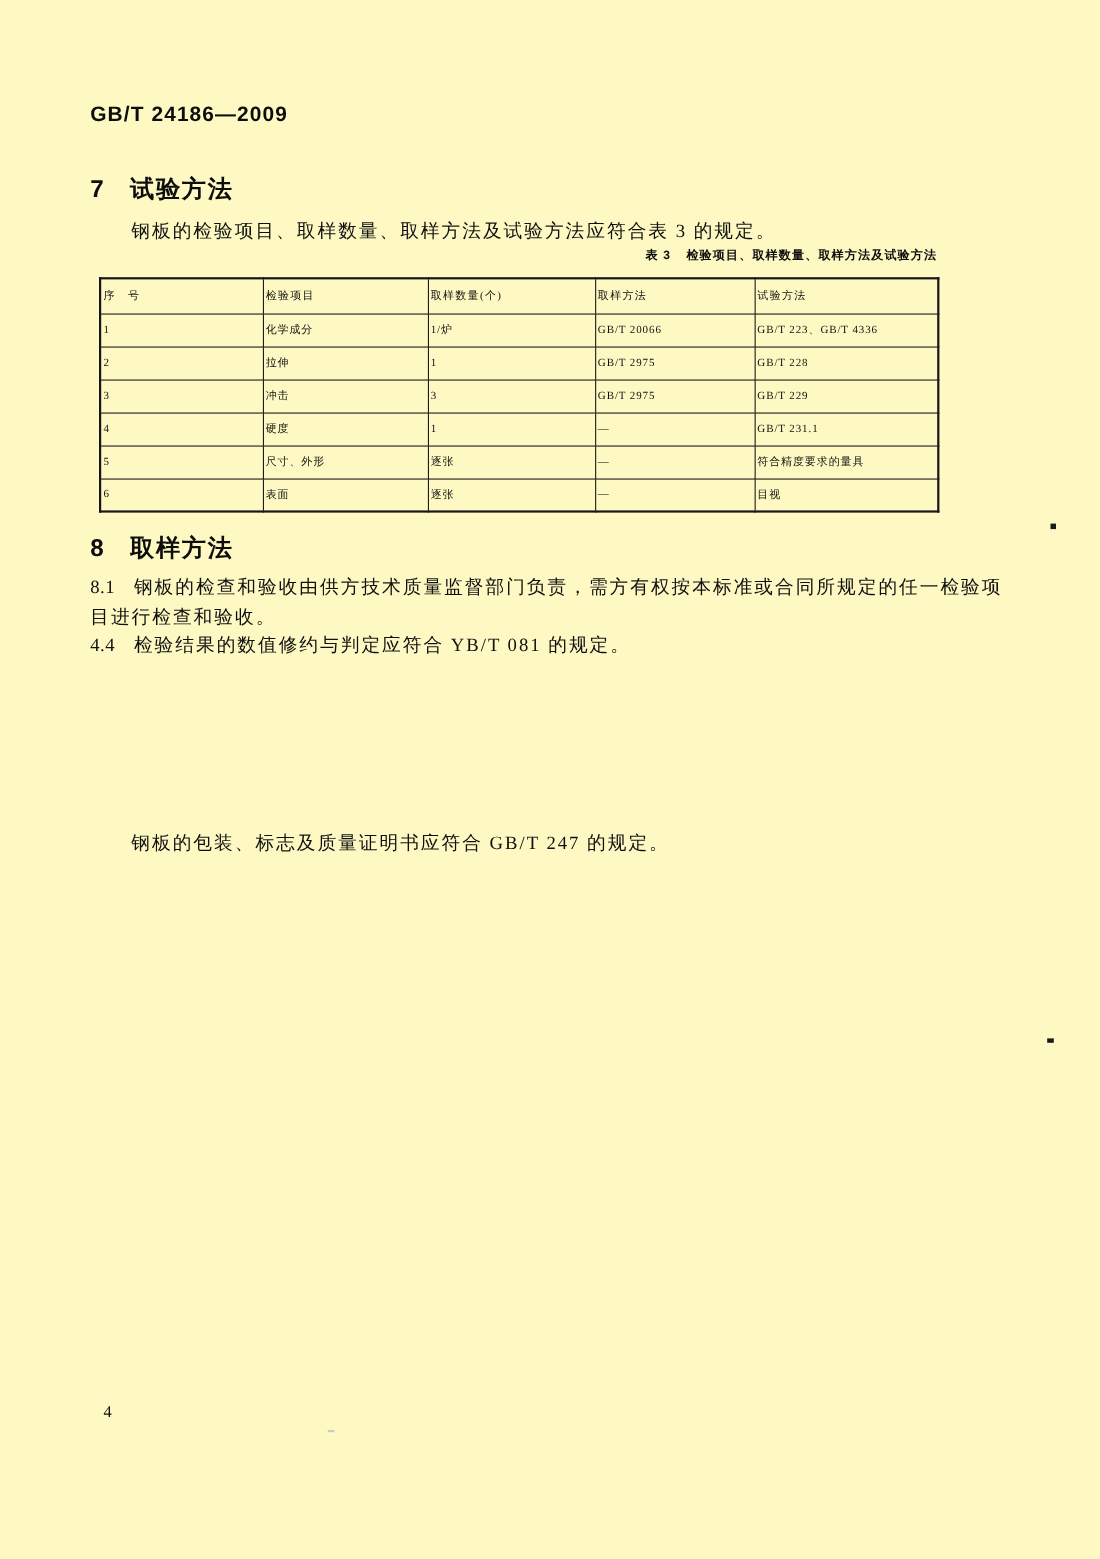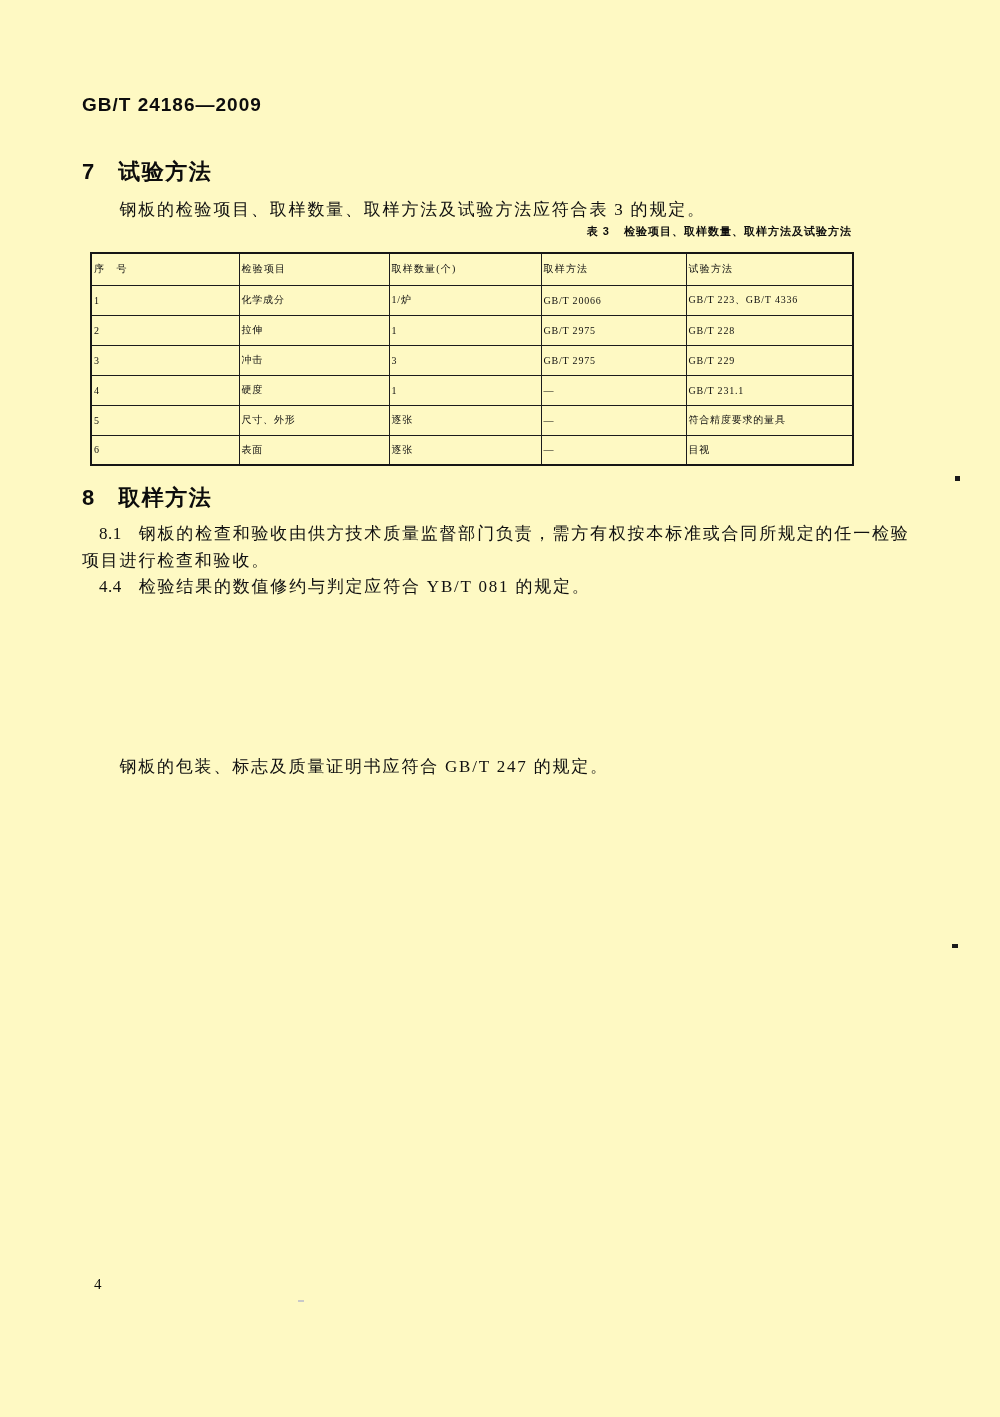--- a/index.html
+++ b/index.html
@@ -89,21 +89,20 @@
     width: 840px;
     font-size: 17px;
     letter-spacing: 1.8px;
     line-height: 26.5px;
     color: #101010;
   }
   .rules-block p { margin: 0; }
   .rule-num {
     letter-spacing: 0.5px;
     margin-right: 17px;
-    margin-left: 17px;
   }
   .page-number {
     position: absolute;
     left: 94px; top: 1276px;
     font-size: 15px;
     color: #0d0d0d;
   }
   .mark { position: absolute; background: #1a1a1a; }
   #edge-mark-1 { left: 955px; top: 476px; width: 5px; height: 5px; }
   #edge-mark-2 { left: 952px; top: 944px; width: 6px; height: 4px; }

